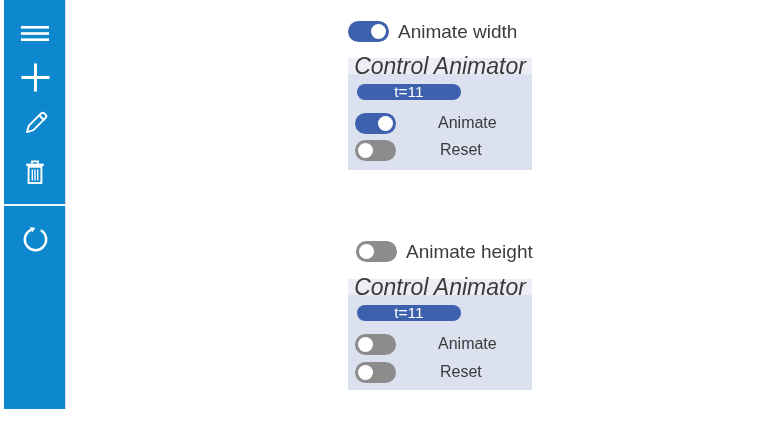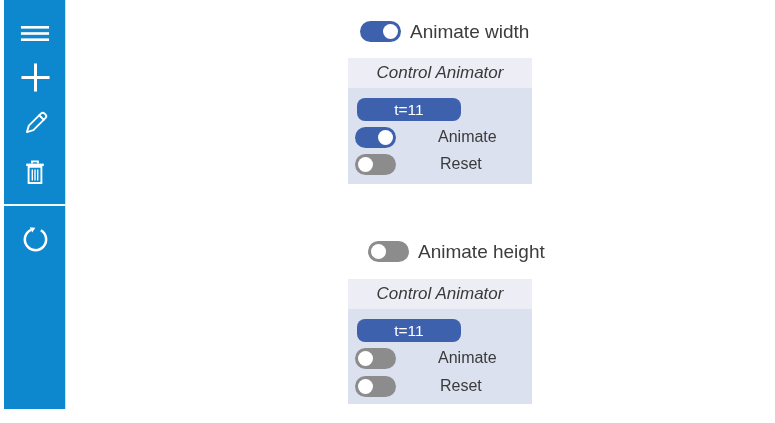--- a/index.html
+++ b/index.html
@@ -27,25 +27,25 @@
   .toggle[data-state="on"]  .knob { left:23px; }
   .toggle[data-state="off"] .knob { left:3px; }
 
   
   .toggle-row { position:absolute; display:flex; align-items:center; height:21px; }
   .row-label { margin-left:9px; font-size:19px; line-height:21px; color:#3c3c3c;
                white-space:nowrap; }
 
   
   .panel { position:absolute; width:184px; }
-  .panel-header { height:30px; background:#ecedf5; display:flex; align-items:center;
-                  justify-content:center; font-style:italic; font-size:17px;
+  .panel-header { height:16px; background:#ecedf5; display:flex; align-items:center;
+                  justify-content:center; font-style:italic; font-size:23px;
                   color:#3a3a3a; }
   .panel-body { position:relative; background:#dce1f0; }
-  .time-pill { position:absolute; left:9px; top:10px; width:104px; height:23px;
+  .time-pill { position:absolute; left:9px; top:10px; width:104px; height:16px;
                border-radius:8px; background:#3e61ad; border:none; color:#ffffff;
                font-family:"Liberation Sans", sans-serif; font-size:15.5px; font-weight:500;
                display:flex; align-items:center; justify-content:center; cursor:pointer; }
   .ctl-row { position:absolute; left:0; width:100%; height:21px; }
   .ctl-row .toggle { position:absolute; left:7px; top:0; }
   .ctl-label { position:absolute; top:-3px; font-size:16px; line-height:26px;
                color:#3a3a3a; white-space:nowrap; }
 </style>
 </head>
 <body>
@@ -110,21 +110,21 @@
         <svg width="31" height="31" viewBox="0 0 32 32">
           <path d="M21.5 7.5 A11 11 0 1 1 11.35 7.03" fill="none" stroke="#ffffff" stroke-width="2.6"></path>
           <polygon points="15.9,4.9 12.6,9.7 10.1,4.3" fill="#ffffff"></polygon>
         </svg>
       </span>
     </button>
   </nav>
 
   <main>
 
-    <div class="toggle-row" style="left:360px; top:21px">
+    <div class="toggle-row" style="left:348px; top:21px">
       <button class="toggle" data-state="on">
         <span class="knob"></span>
       </button>
       <span class="row-label">Animate width</span>
     </div>
 
     <section class="panel" style="left:348px; top:58px">
       <header class="panel-header">Control Animator</header>
       <div class="panel-body" style="height:96px">
         <button class="time-pill">t=11</button>
@@ -136,21 +136,21 @@
         </div>
         <div class="ctl-row" style="top:66px">
           <button class="toggle" data-state="off">
             <span class="knob"></span>
           </button>
           <span class="ctl-label" style="left:92px">Reset</span>
         </div>
       </div>
     </section>
 
-    <div class="toggle-row" style="left:368px; top:241px">
+    <div class="toggle-row" style="left:356px; top:241px">
       <button class="toggle" data-state="off">
         <span class="knob"></span>
       </button>
       <span class="row-label">Animate height</span>
     </div>
 
     <section class="panel" style="left:348px; top:279px">
       <header class="panel-header">Control Animator</header>
       <div class="panel-body" style="height:95px">
         <button class="time-pill">t=11</button>

